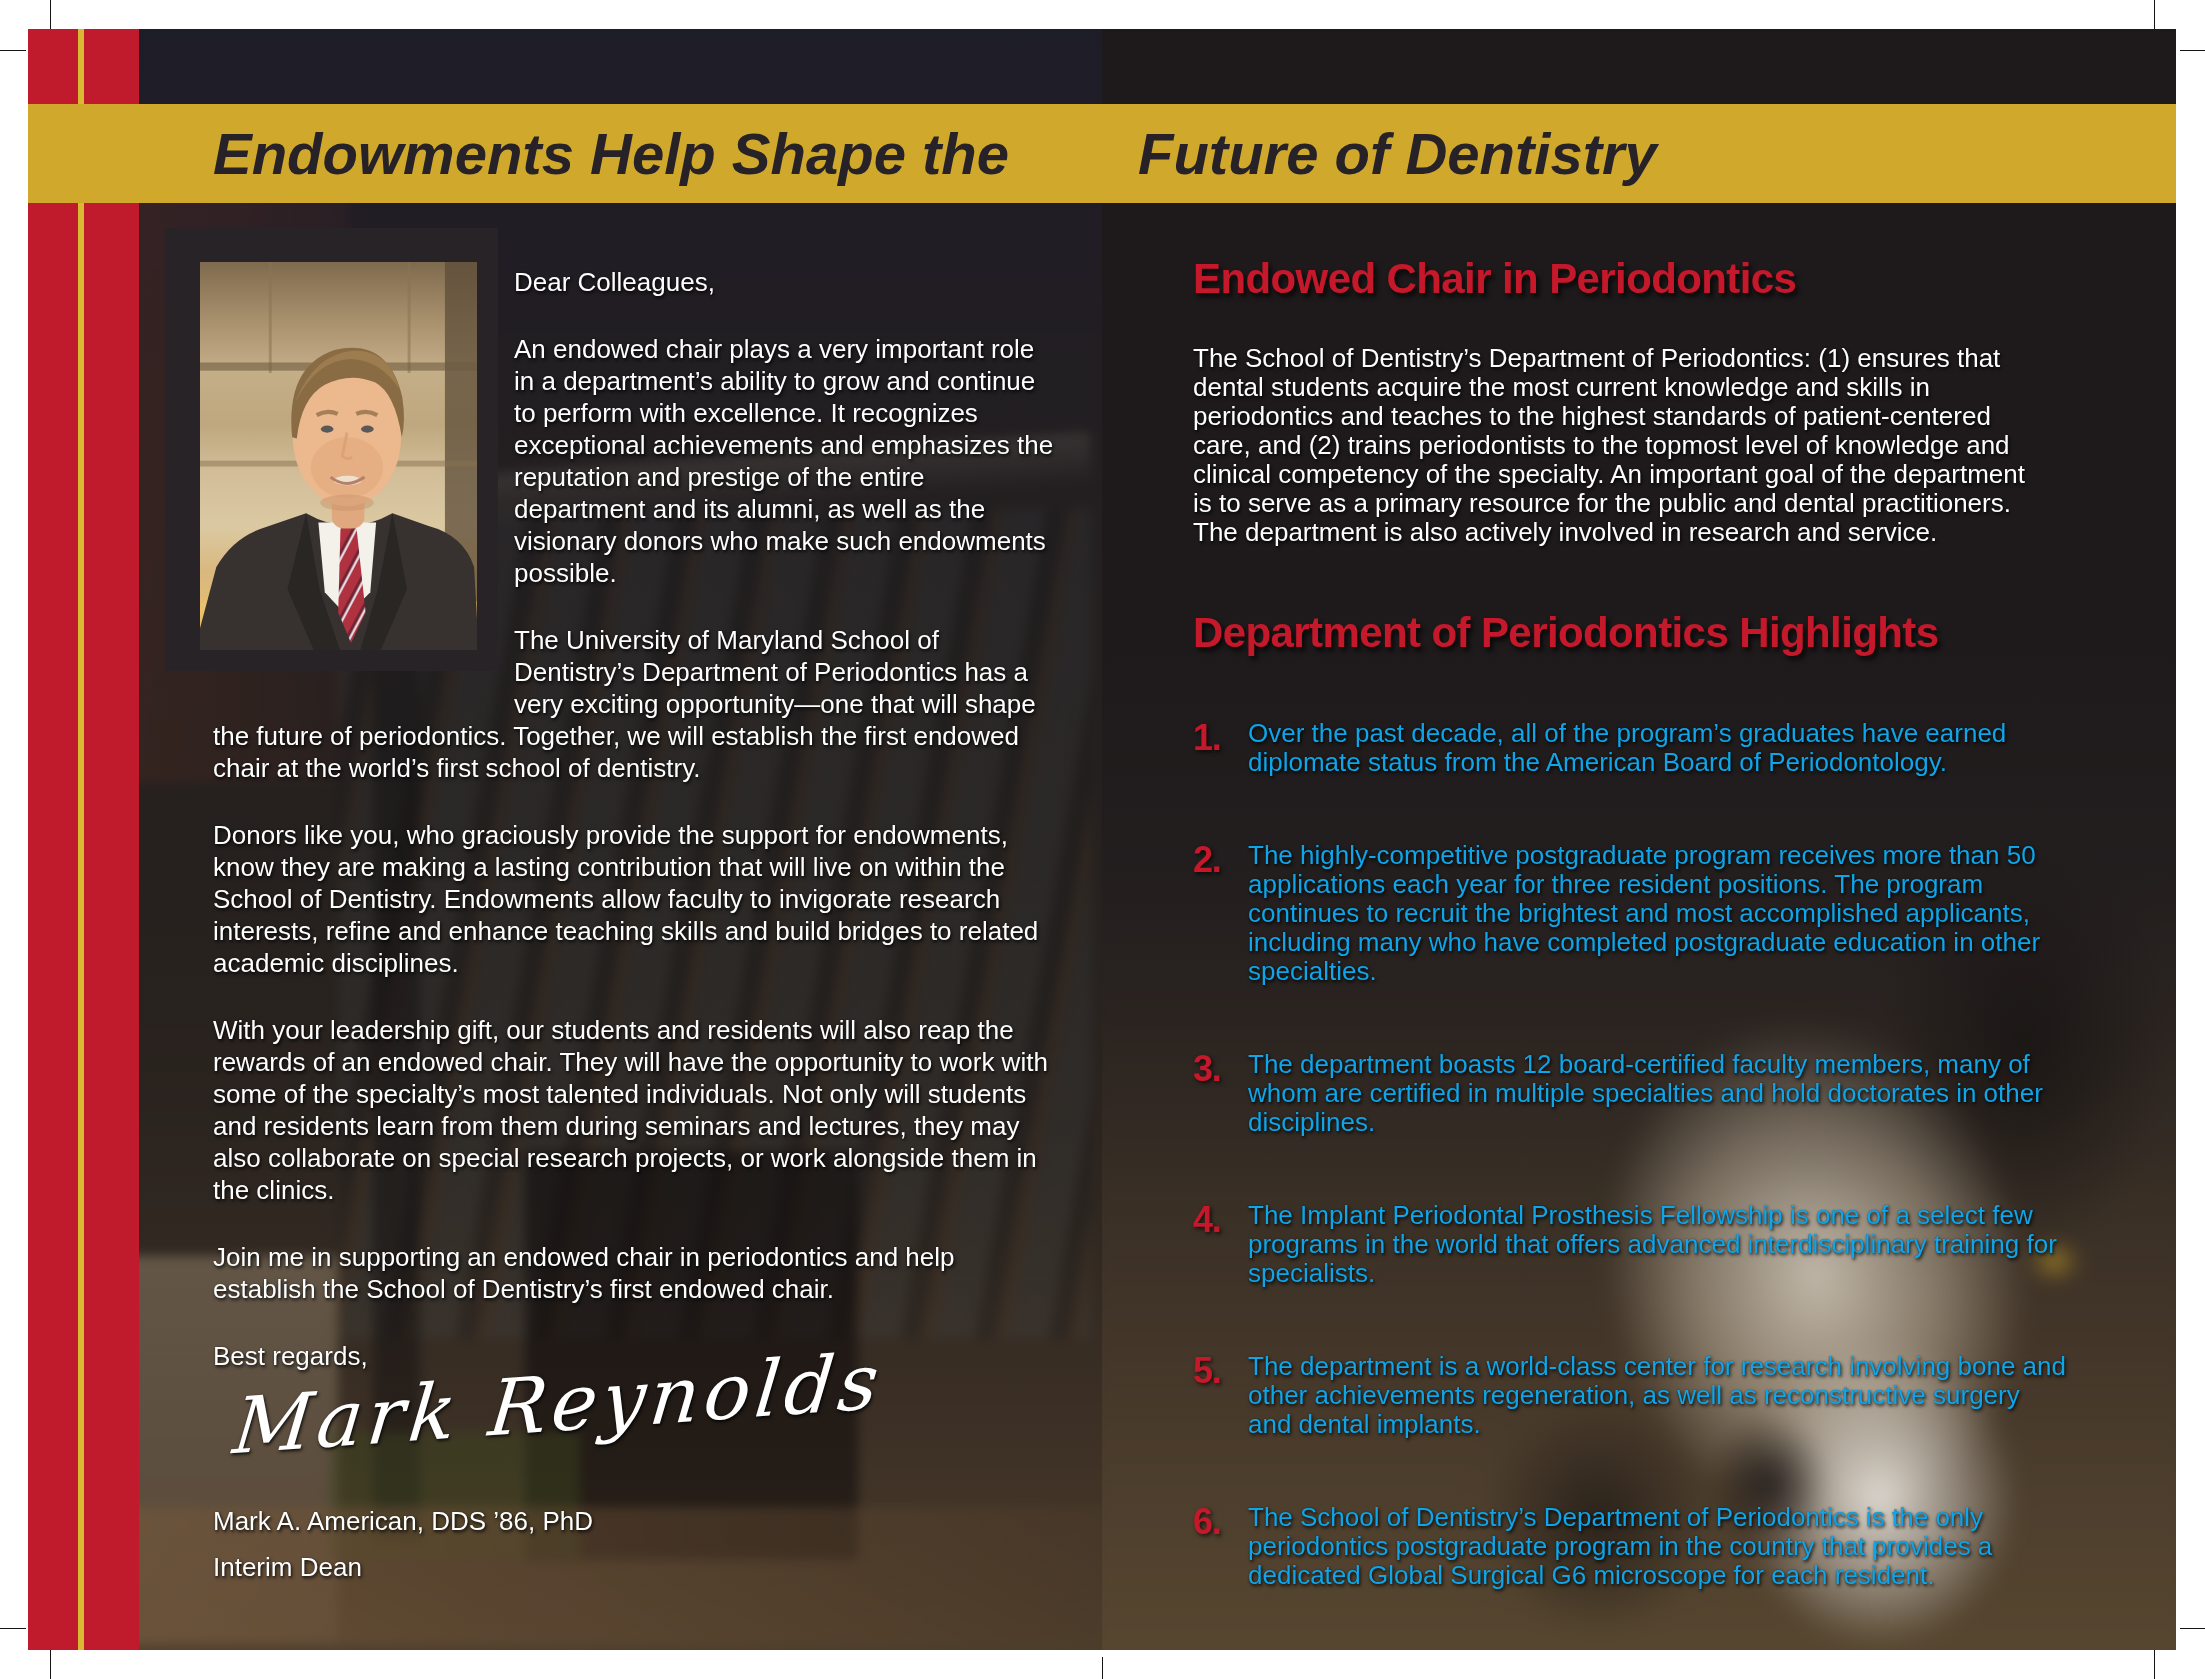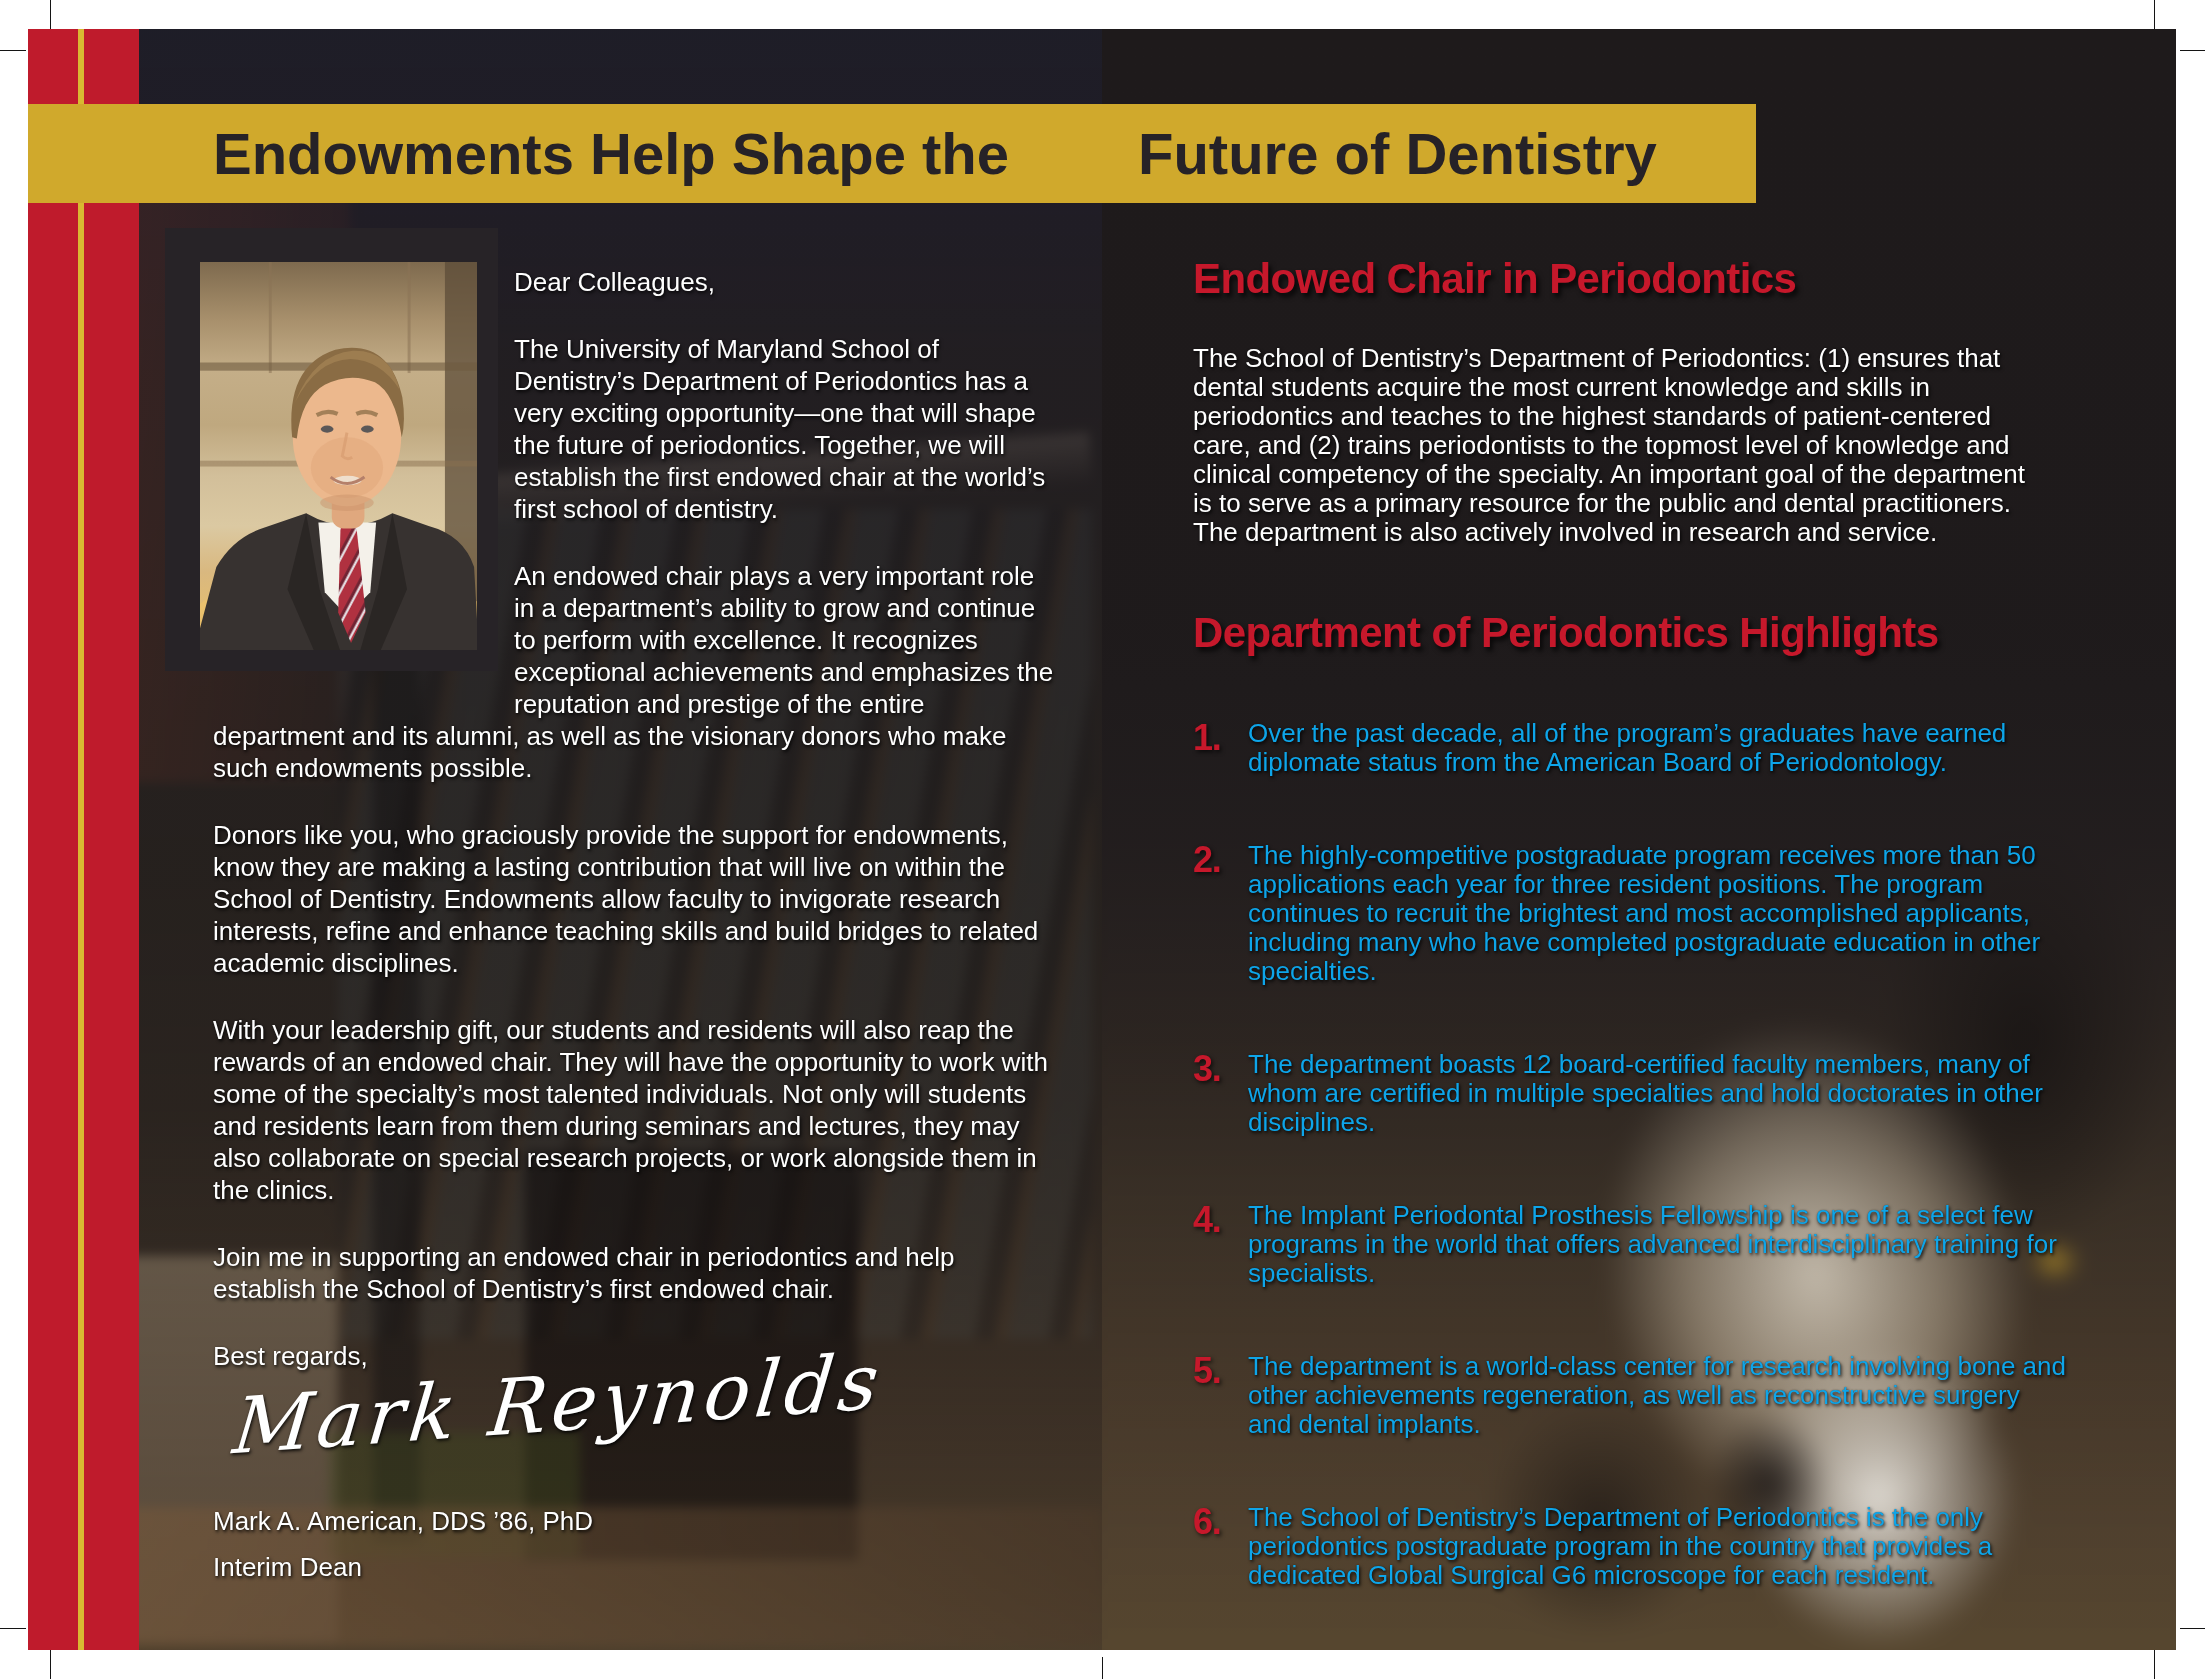--- a/index.html
+++ b/index.html
@@ -49,21 +49,21 @@
   .bgr-dark2{position:absolute;left:403px;top:1396px;width:234px;height:234px;
     background:radial-gradient(closest-side,rgba(30,24,20,.75),rgba(30,24,20,0) 100%);}
   .bgr-dot{position:absolute;left:952px;top:1238px;width:47px;height:34px;
     background:radial-gradient(closest-side,rgba(236,186,42,.95),rgba(236,186,42,0) 100%);}
   .bgr-topshade{position:absolute;inset:0;
     background:linear-gradient(180deg,rgba(30,26,27,1) 0%,rgba(30,26,27,.96) 36%,rgba(30,26,27,.55) 54%,rgba(30,26,27,.18) 72%,rgba(30,26,27,0) 100%);}
   
   .accent-bar{position:absolute;left:0;top:0;width:111px;height:1621px;background:var(--accent-red,#bf1b2c);z-index:2;}
   .accent-stripe{position:absolute;left:50px;top:0;width:5.8px;height:1621px;background:var(--stripe-yellow,#d9b832);}
   
-  .banner{position:absolute;left:0;top:75px;width:1728px;height:99px;background:var(--banner-yellow,#d0a92c);z-index:3;}
+  .banner{position:absolute;left:0;top:75px;width:2148px;height:99px;background:var(--banner-yellow,#d0a92c);z-index:3;font-style:italic;}
   .banner-title{
     position:absolute;top:0;height:99px;display:flex;align-items:center;
     color:var(--banner-text,#262227);font-weight:700;font-size:58px;letter-spacing:0;white-space:nowrap;
   }
   .banner-title.left{left:185px;}
   .banner-title.right{left:1110px;}
   
   .photo-frame{position:absolute;left:137px;top:199px;width:333px;height:443px;background:#272327;z-index:4;}
   .photo-frame .photo{position:absolute;left:35px;top:34px;width:277px;height:388px;overflow:hidden;}
   .photo svg{display:block;width:100%;height:100%;}
@@ -210,22 +210,22 @@
         <ellipse cx="253" cy="374" rx="24" ry="8" fill="#f0e8da" opacity="0.85"></ellipse>
         <path d="M 224 368 Q 252 390 282 368" stroke="#b5806a" stroke-width="5" fill="none"></path>
         <ellipse cx="252" cy="412" rx="46" ry="14" fill="#c89068" opacity="0.45"></ellipse>
       </svg>
     </div>
   </div>
 
   <div class="letter">
     <div class="photo-spacer"></div>
     <p>Dear Colleagues,</p>
+    <p>An endowed chair plays a very important role in a department’s ability to grow and continue to perform with excellence. It recognizes exceptional achievements and emphasizes the reputation and prestige of the entire department and its alumni, as well as the visionary donors who make such endowments possible.</p>
     <p>The University of Maryland School of Dentistry’s Department of Periodontics has a very exciting opportunity—one that will shape the future of periodontics. Together, we will establish the first endowed chair at the world’s first school of dentistry.</p>
-    <p>An endowed chair plays a very important role in a department’s ability to grow and continue to perform with excellence. It recognizes exceptional achievements and emphasizes the reputation and prestige of the entire department and its alumni, as well as the visionary donors who make such endowments possible.</p>
     <p>Donors like you, who graciously provide the support for endowments, know they are making a lasting contribution that will live on within the School of Dentistry. Endowments allow faculty to invigorate research interests, refine and enhance teaching skills and build bridges to related academic disciplines.</p>
     <p>With your leadership gift, our students and residents will also reap the rewards of an endowed chair. They will have the opportunity to work with some of the specialty’s most talented individuals. Not only will students and residents learn from them during seminars and lectures, they may also collaborate on special research projects, or work alongside them in the clinics.</p>
     <p>Join me in supporting an endowed chair in periodontics and help establish the School of Dentistry’s first endowed chair.</p>
     <p style="margin-bottom:0;">Best regards,</p>
     <div class="signature">Mark Reynolds</div>
     <div class="signer">
       <div>Mark A. American, DDS ’86, PhD</div>
       <div>Interim Dean</div>
     </div>
   </div>

